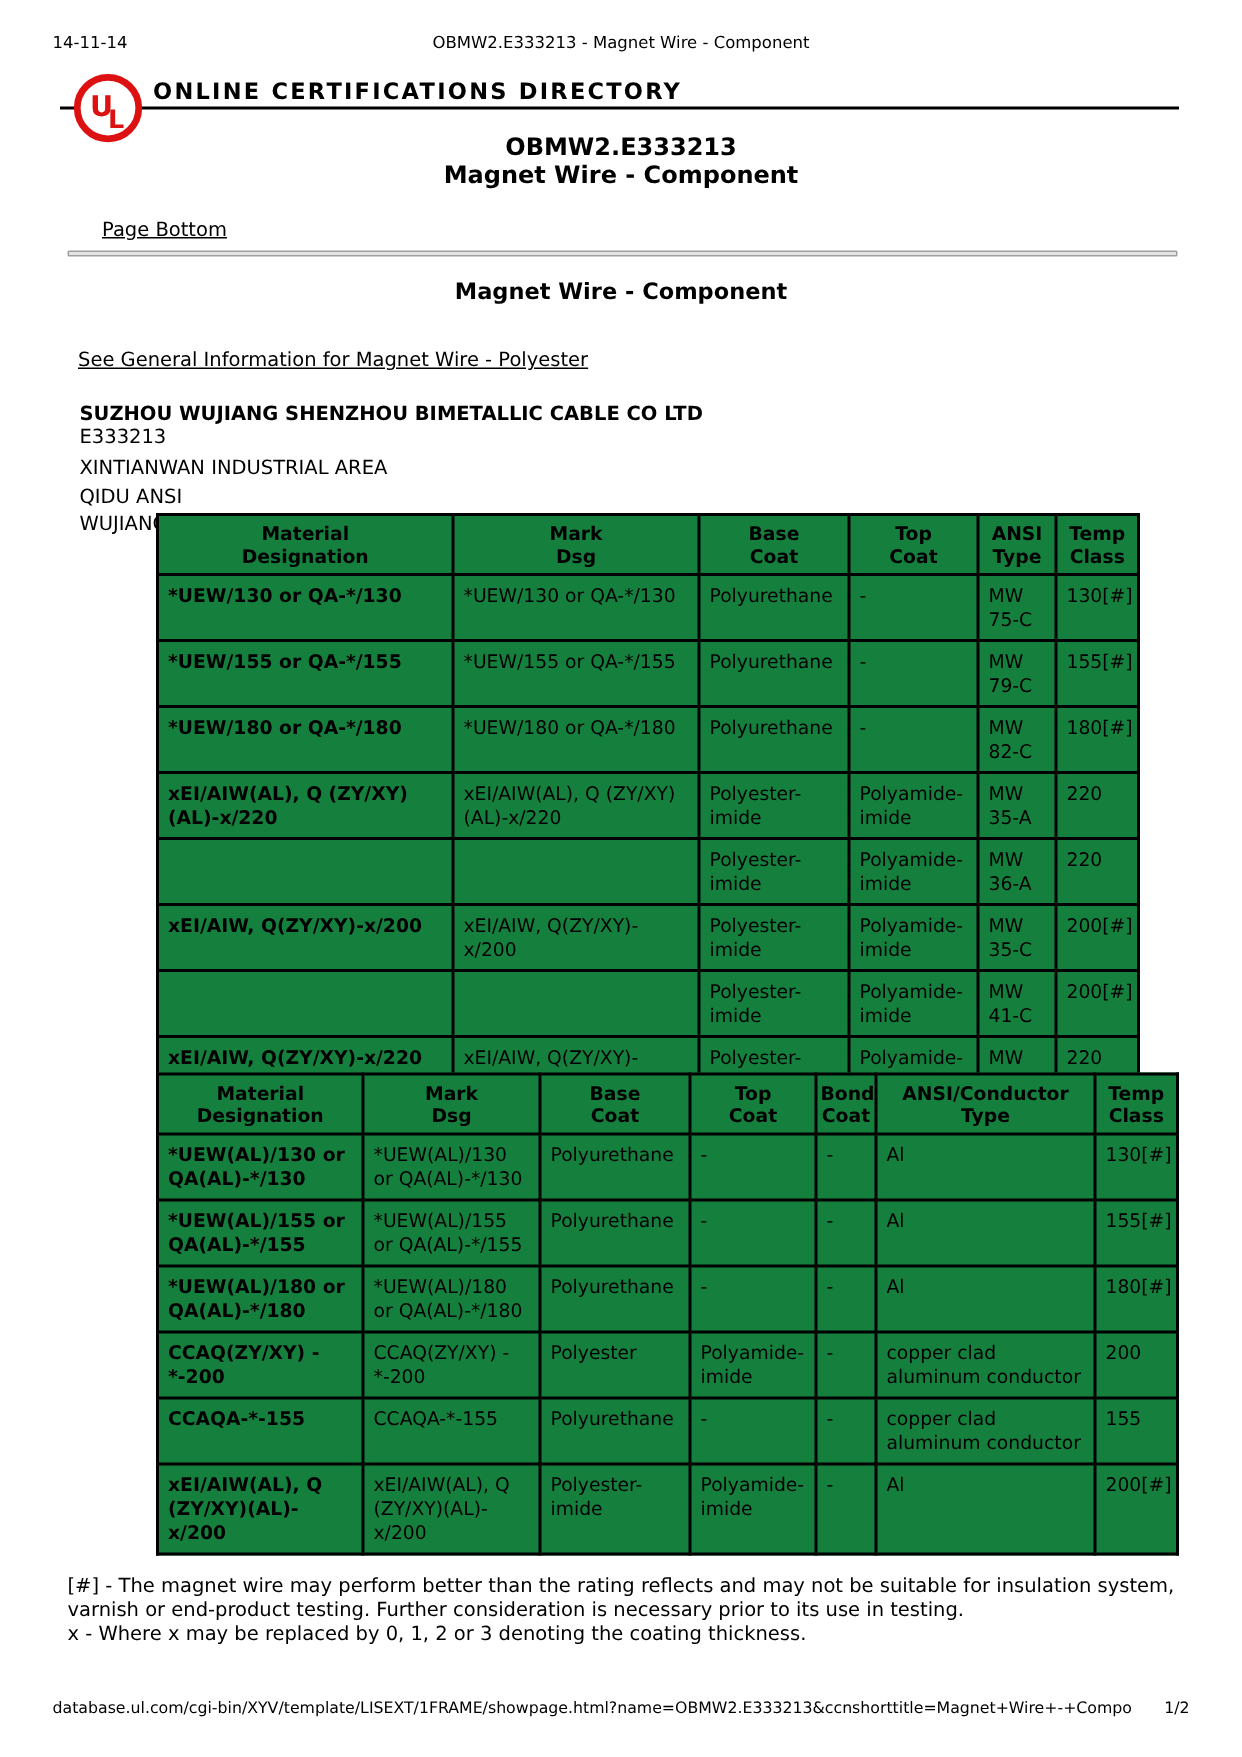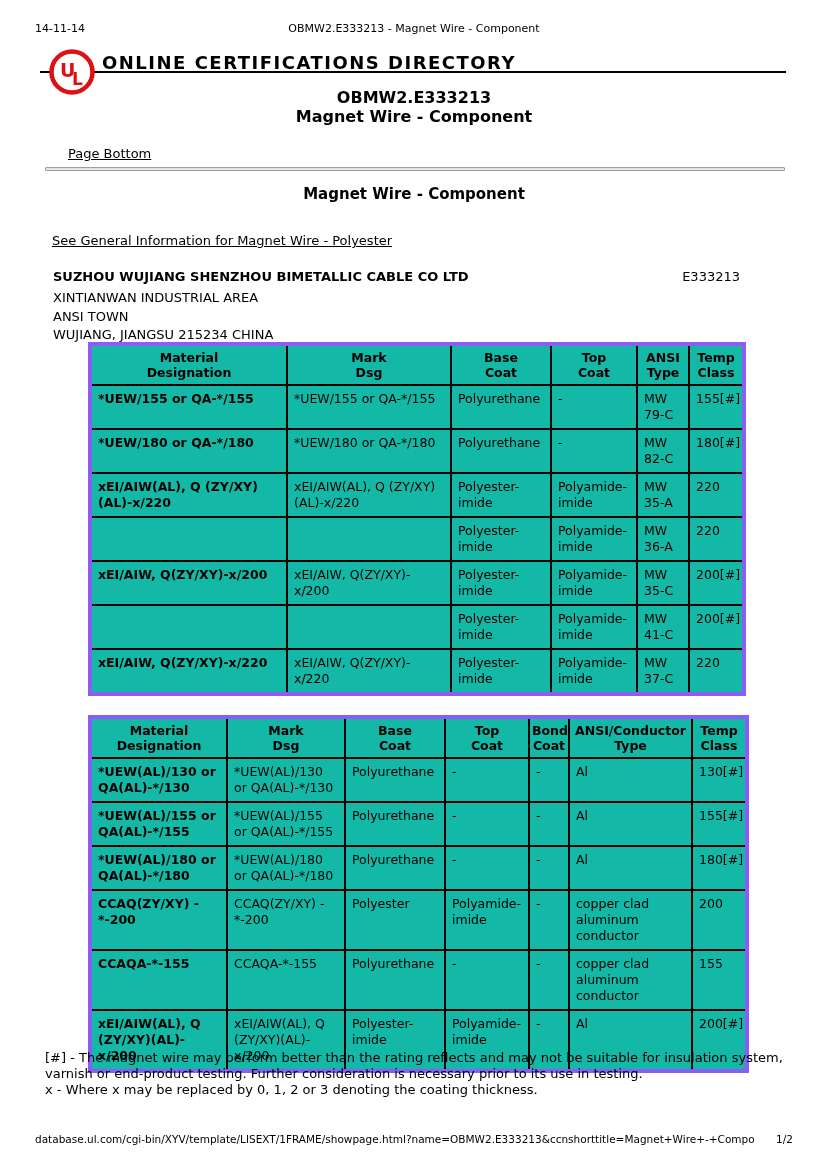--- a/index.html
+++ b/index.html
@@ -10,57 +10,57 @@
   
   .print-date { position:absolute; top:22px; left:35px; font-size:11px; }
   .print-title { position:absolute; top:22px; left:0; right:0; text-align:center; font-size:11px; }
   .print-footer { position:absolute; top:1133px; left:35px; right:35px; display:flex; justify-content:space-between; font-size:10.5px; }
   .print-footer .url { max-width:720px; white-space:nowrap; overflow:hidden; }
 
   
   .masthead { position:absolute; top:48px; left:40px; width:746px; height:50px; }
   .mast-line { position:absolute; top:23px; left:0; right:0; height:2px; background:#000; }
   .ul-logo { position:absolute; left:8px; top:0px; width:48px; height:48px; }
-  .dir-title { position:absolute; left:62px; top:4px; font-size:18px; font-weight:bold; letter-spacing:1.5px; white-space:nowrap; }
+  .dir-title { position:absolute; left:62px; top:4px; font-size:15px; font-weight:bold; letter-spacing:1.5px; white-space:nowrap; }
 
   .page-title { position:absolute; top:88px; left:0; right:0; text-align:center; font-size:16px; font-weight:bold; line-height:19px; }
 
   .page-bottom-link { position:absolute; top:146px; left:68px; font-size:13px; text-decoration:underline; color:#000; cursor:pointer; }
 
   .rule { position:absolute; top:167px; left:45px; width:740px; height:4px; background:#e4e4e4; border:1px solid #9e9e9e; border-radius:1px; }
 
   .section-title { position:absolute; top:185px; left:0; right:0; text-align:center; font-size:15px; font-weight:bold; }
 
   .gen-info-link { position:absolute; top:233px; left:52px; font-size:13px; text-decoration:underline; color:#000; cursor:pointer; }
 
   .company { position:absolute; top:269px; left:53px; width:687px; font-size:13px; }
-  .company .name-row { display:flex; justify-content:space-between; align-items:baseline; }
+  .company .name-row { display:flex; justify-content:space-between; align-items:baseline;flex-direction:column; }
   .company .name { font-weight:bold; }
   .company .addr { margin-top:5px; line-height:18.5px; }
 
   
-  table.t { position:absolute; left:88px; border-collapse:collapse; table-layout:fixed; background:#14b8a6; border:4px solid #8b5cf6; }
+  table.t { position:absolute; left:104px; border-collapse:collapse; table-layout:fixed; background:#15803d; border:1px solid #8b5cf6; }
   table.t1 { top:342px; width:654px; }
   table.t2 { top:715px; width:657px; }
   .t th, .t td { border:2px solid #000; vertical-align:top; }
   .t th { font-size:12.5px; font-weight:bold; text-align:center; white-space:pre-line; padding:4px 2px; height:40px; line-height:15px; vertical-align:middle; }
   .t td { font-size:12.5px; padding:5px 6px; line-height:16px; height:40px; }
   .t td:first-child { font-weight:bold; }
   .t1 th:nth-child(1), .t1 td:nth-child(1) { width:197px; }
   .t1 th:nth-child(2), .t1 td:nth-child(2) { width:164px; }
   .t1 th:nth-child(3), .t1 td:nth-child(3) { width:100px; }
   .t1 th:nth-child(4), .t1 td:nth-child(4) { width:86px; }
   .t1 th:nth-child(5), .t1 td:nth-child(5) { width:52px; }
   .t1 th:nth-child(6), .t1 td:nth-child(6) { width:55px; }
   .t2 th:nth-child(1), .t2 td:nth-child(1) { width:137px; }
   .t2 th:nth-child(2), .t2 td:nth-child(2) { width:118px; }
   .t2 th:nth-child(3), .t2 td:nth-child(3) { width:100px; }
   .t2 th:nth-child(4), .t2 td:nth-child(4) { width:84px; }
   .t2 th:nth-child(5), .t2 td:nth-child(5) { width:40px; }
-  .t2 th:nth-child(6), .t2 td:nth-child(6) { width:123px; }
+  .t2 th:nth-child(6), .t2 td:nth-child(6) { width:146px; }
   .t2 th:nth-child(7), .t2 td:nth-child(7) { width:55px; }
 
   .footnotes { position:absolute; top:1050px; left:45px; width:742px; font-size:13px; line-height:16px; }
   .footnote + .footnote { }
 </style>
 </head>
 <body>
 
 <div class="page">
 
@@ -90,21 +90,21 @@
 
   <a class="gen-info-link">See General Information for Magnet Wire - Polyester</a>
 
   <div class="company">
     <div class="name-row">
       <span class="name">SUZHOU WUJIANG SHENZHOU BIMETALLIC CABLE CO LTD</span>
       <span class="file">E333213</span>
     </div>
     <div class="addr">
       <div>XINTIANWAN INDUSTRIAL AREA</div>
-      <div>ANSI TOWN</div>
+      <div>QIDU ANSI</div>
       <div>WUJIANG, JIANGSU 215234 CHINA</div>
     </div>
   </div>
 
   <table class="t t1">
     <thead>
         <tr>
           <th>Material
 Designation</th>
           <th>Mark
@@ -114,20 +114,28 @@
           <th>Top
 Coat</th>
           <th>ANSI
 Type</th>
           <th>Temp
 Class</th>
         </tr>
       </thead>
     <tbody>
         <tr>
+          <td>*UEW/130 or QA-*/130</td>
+          <td>*UEW/130 or QA-*/130</td>
+          <td>Polyurethane</td>
+          <td>-</td>
+          <td>MW 75-C</td>
+          <td>130[#]</td>
+        </tr>
+        <tr>
           <td>*UEW/155 or QA-*/155</td>
           <td>*UEW/155 or QA-*/155</td>
           <td>Polyurethane</td>
           <td>-</td>
           <td>MW 79-C</td>
           <td>155[#]</td>
         </tr>
         <tr>
           <td>*UEW/180 or QA-*/180</td>
           <td>*UEW/180 or QA-*/180</td>

